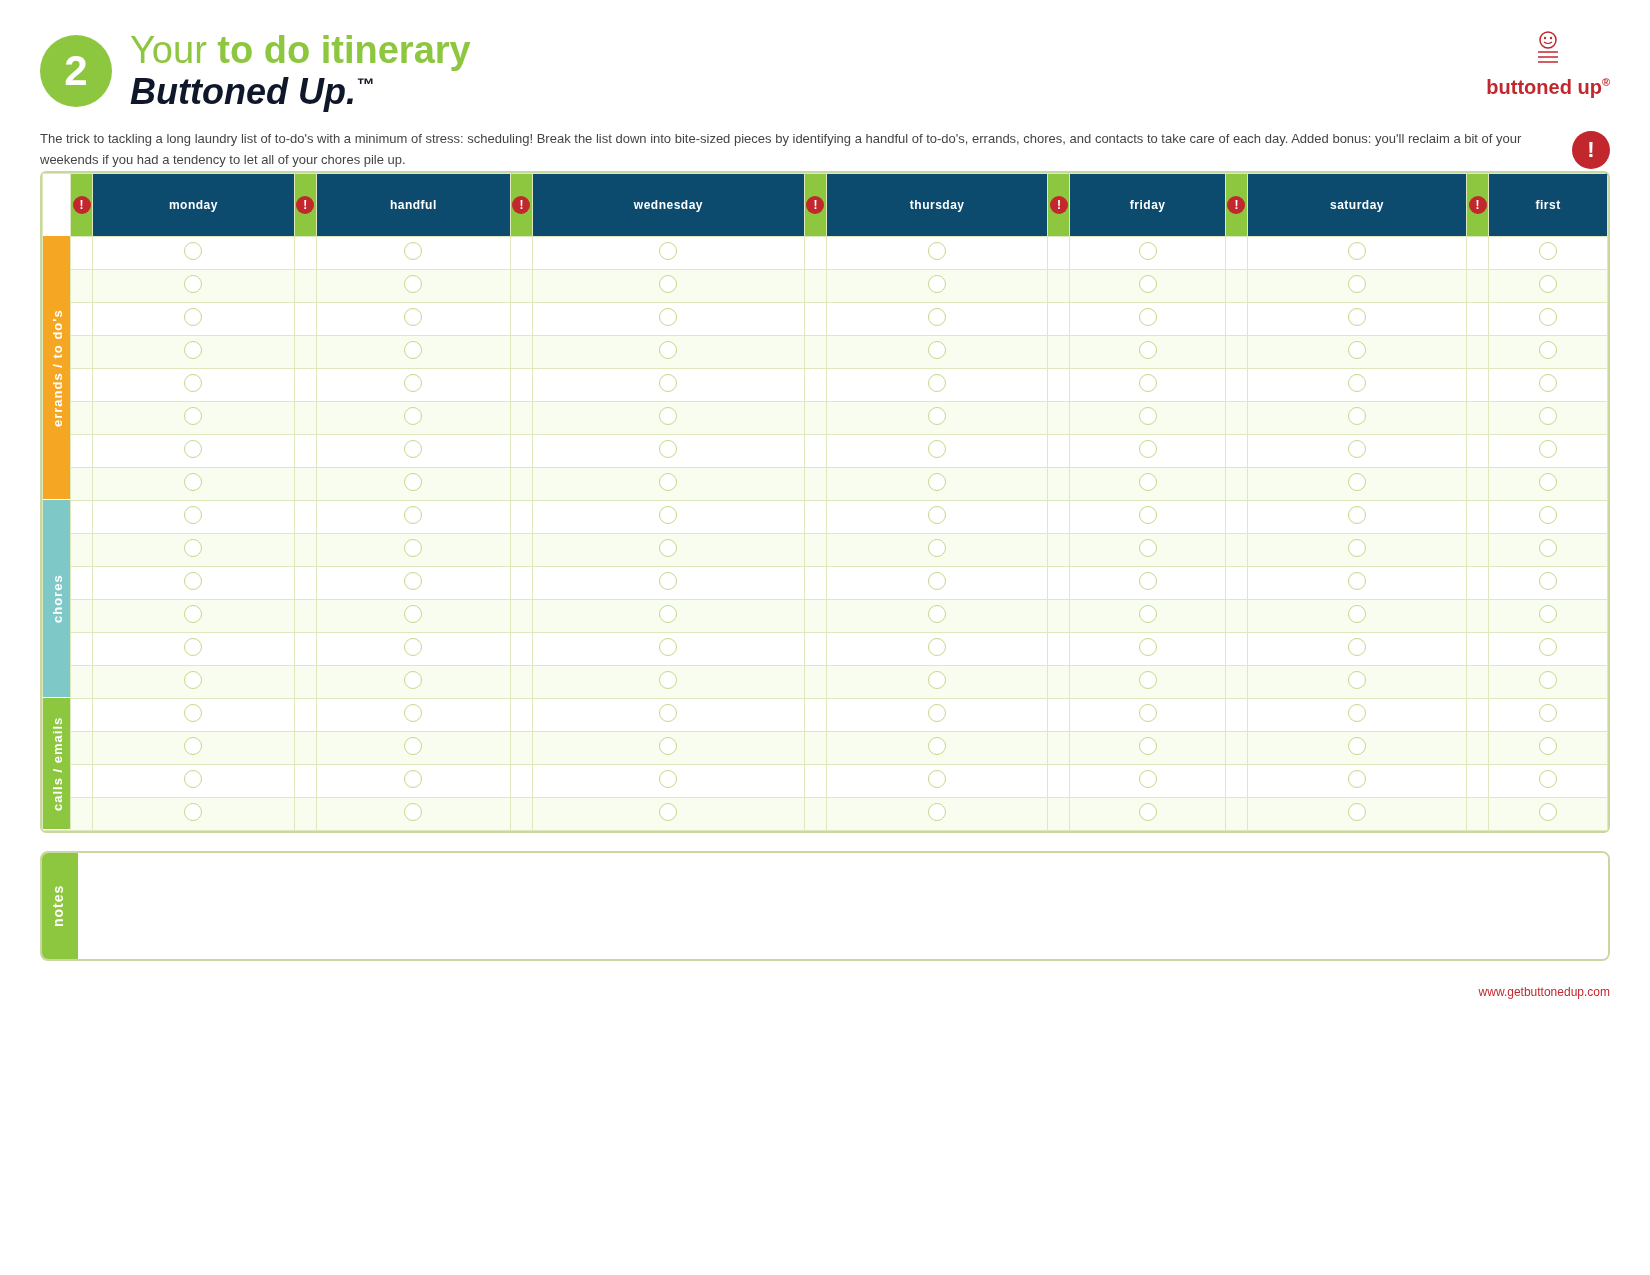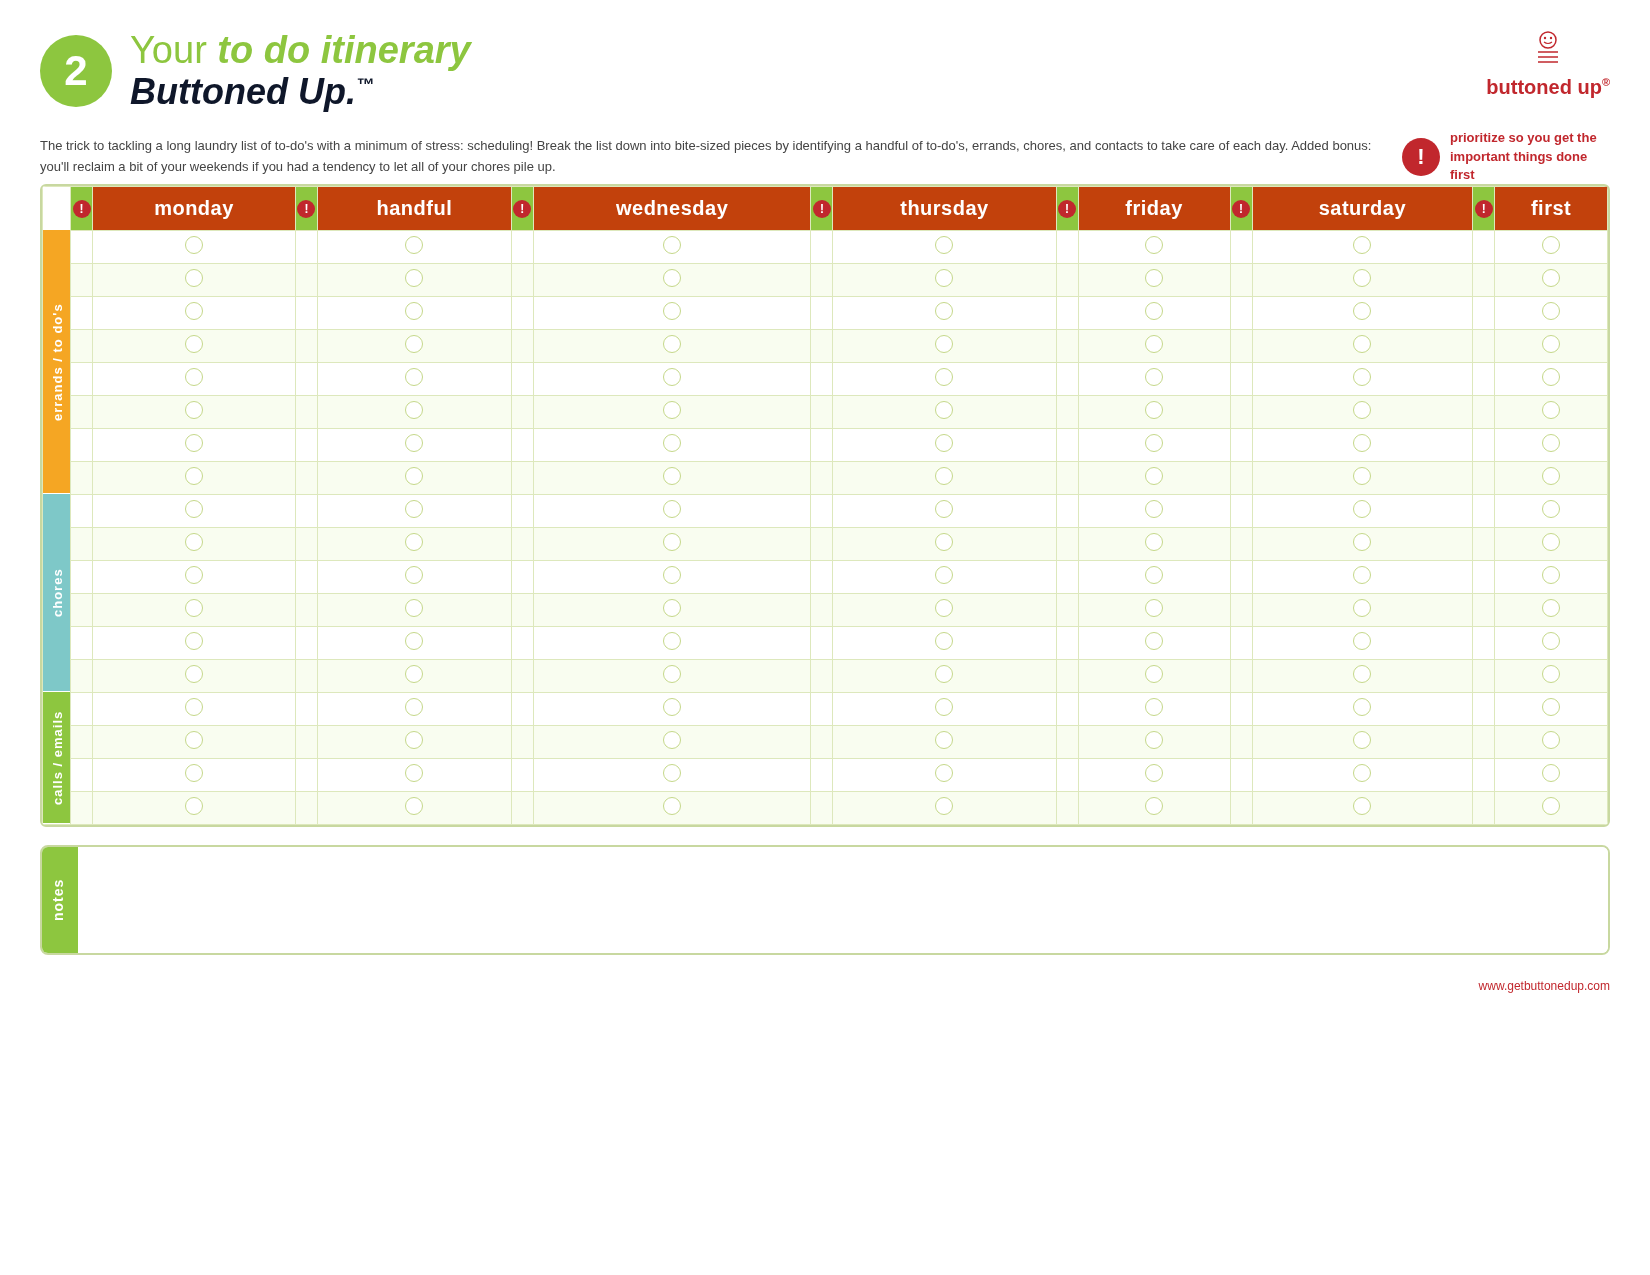--- a/index.html
+++ b/index.html
@@ -38,21 +38,20 @@
       flex-shrink: 0;
     }
     .title-block {}
     .title-line1 {
       color: #8dc63f;
       font-size: 38px;
       line-height: 1.1;
     }
     .title-line1 span.bold {
       font-weight: 900;
-      font-style: italic;
     }
     .title-line1 span.normal {
       font-weight: 400;
     }
     .title-line2 {
       color: #0f172a;
       font-size: 36px;
       font-weight: 900;
       font-style: italic;
       line-height: 1.1;
@@ -143,26 +142,26 @@
       border: 1px solid #dde8bc;
     }
 
     
     .th-label {
       width: 28px;
       background: #fff;
       padding: 0;
     }
     .th-day {
-      background: #c2410c;
+      background: #0c4a6e;
       color: #fff;
       text-align: center;
-      font-size: 20px;
-      font-weight: bold;
-      padding: 10px 4px;
+      font-size: 12px;
+      font-weight: bold;
+      padding: 24px 4px;
       letter-spacing: 0.5px;
     }
     .th-excl {
       background: #8dc63f;
       width: 22px;
       text-align: center;
       padding: 0;
     }
     .th-excl-inner {
       background: #c1272d;
@@ -279,21 +278,20 @@
     <div class="logo-text">
       <span>buttoned up</span><span class="sup">®</span>
     </div>
   </div>
 </div>
 
 <div class="intro-row">
   <div class="intro-text">The trick to tackling a long laundry list of to-do's with a minimum of stress: scheduling! Break the list down into bite-sized pieces by identifying a handful of to-do's, errands, chores, and contacts to take care of each day. Added bonus: you'll reclaim a bit of your weekends if you had a tendency to let all of your chores pile up.</div>
   <div class="priority-badge">
     <div class="exclamation-circle">!</div>
-    <div class="priority-text">prioritize so you get the important things done first</div>
   </div>
 </div>
 
 <div class="main-table-wrap">
   <table class="main-table">
     <thead>
       <tr>
         <th class="th-label"></th>
 
         <th class="th-excl"><span class="th-excl-inner">!</span></th>

